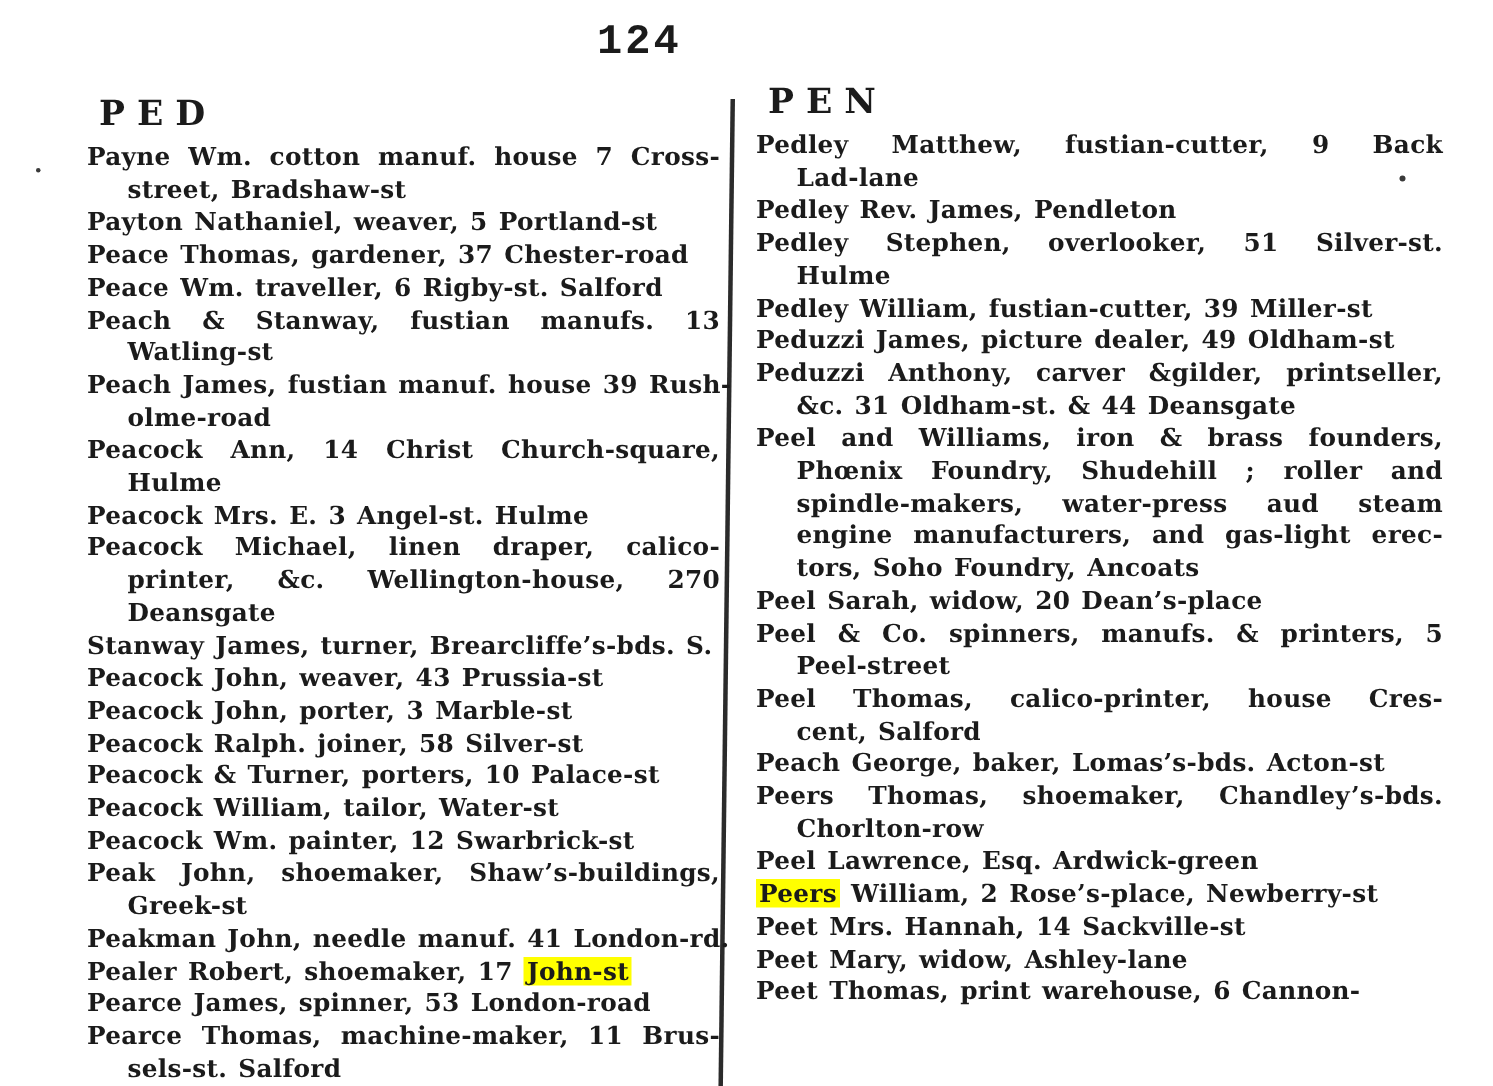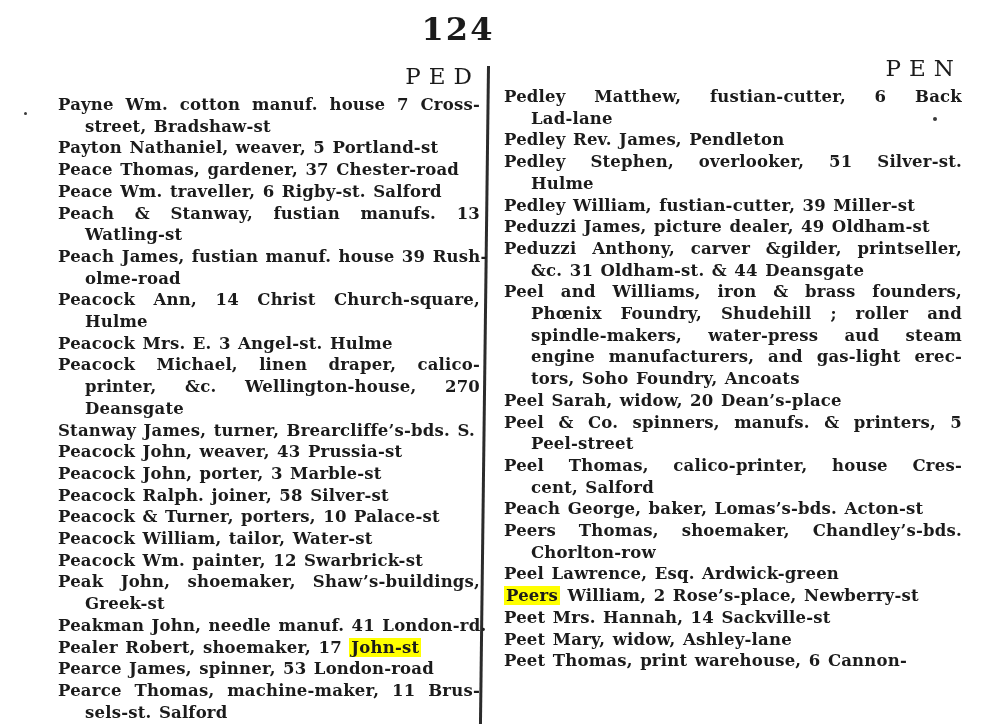--- a/index.html
+++ b/index.html
@@ -11,36 +11,36 @@
     color: #1b1b1b;
     font-family: "DejaVu Serif", "Liberation Serif", serif;
     font-weight: 700;
     overflow: hidden;
   }
   .page-number {
     position: absolute;
     top: 12px;
     left: 398px;
     width: 120px;
-    text-align: center;
-    font-size: 32px;
+    font-size: 28px;
     letter-spacing: 2px;
     line-height: 34px;
+    font-family: Liberation Mono, monospace;
   }
   .column { position: absolute; }
   .col-left  { top: 62px; left: 58px;  width: 422px; }
   .col-right { top: 54px; left: 504px; width: 458px; }
   .col-header {
     margin: 0 0 4px 0;
-    text-align: right;
+    text-align: left;
     font-size: 23px;
     line-height: 28px;
     letter-spacing: 8px;
     text-indent: 8px;
-    font-weight: 400;
+    font-weight: 700;
   }
   .entry { margin: 0; }
   .line {
     font-size: 16.5px;
     line-height: 21.7px;
     white-space: nowrap;
     letter-spacing: 0.2px;
     word-spacing: 1.5px;
   }
   .line.cont { padding-left: 27px; }
@@ -150,21 +150,21 @@
           <div class="line stretch">Pearce Thomas, machine-maker, 11 Brus-</div>
           <div class="line cont">sels-st. Salford</div>
         </div>
       </div>
   </section>
 
   <section class="column col-right">
     <h2 class="col-header">PEN</h2>
     <div class="entries">
         <div class="entry">
-          <div class="line stretch">Pedley Matthew, fustian-cutter, 6 Back</div>
+          <div class="line stretch">Pedley Matthew, fustian-cutter, 9 Back</div>
           <div class="line cont">Lad-lane</div>
         </div>
         <div class="entry">
           <div class="line">Pedley Rev. James, Pendleton</div>
         </div>
         <div class="entry">
           <div class="line stretch">Pedley Stephen, overlooker, 51 Silver-st.</div>
           <div class="line cont">Hulme</div>
         </div>
         <div class="entry">

